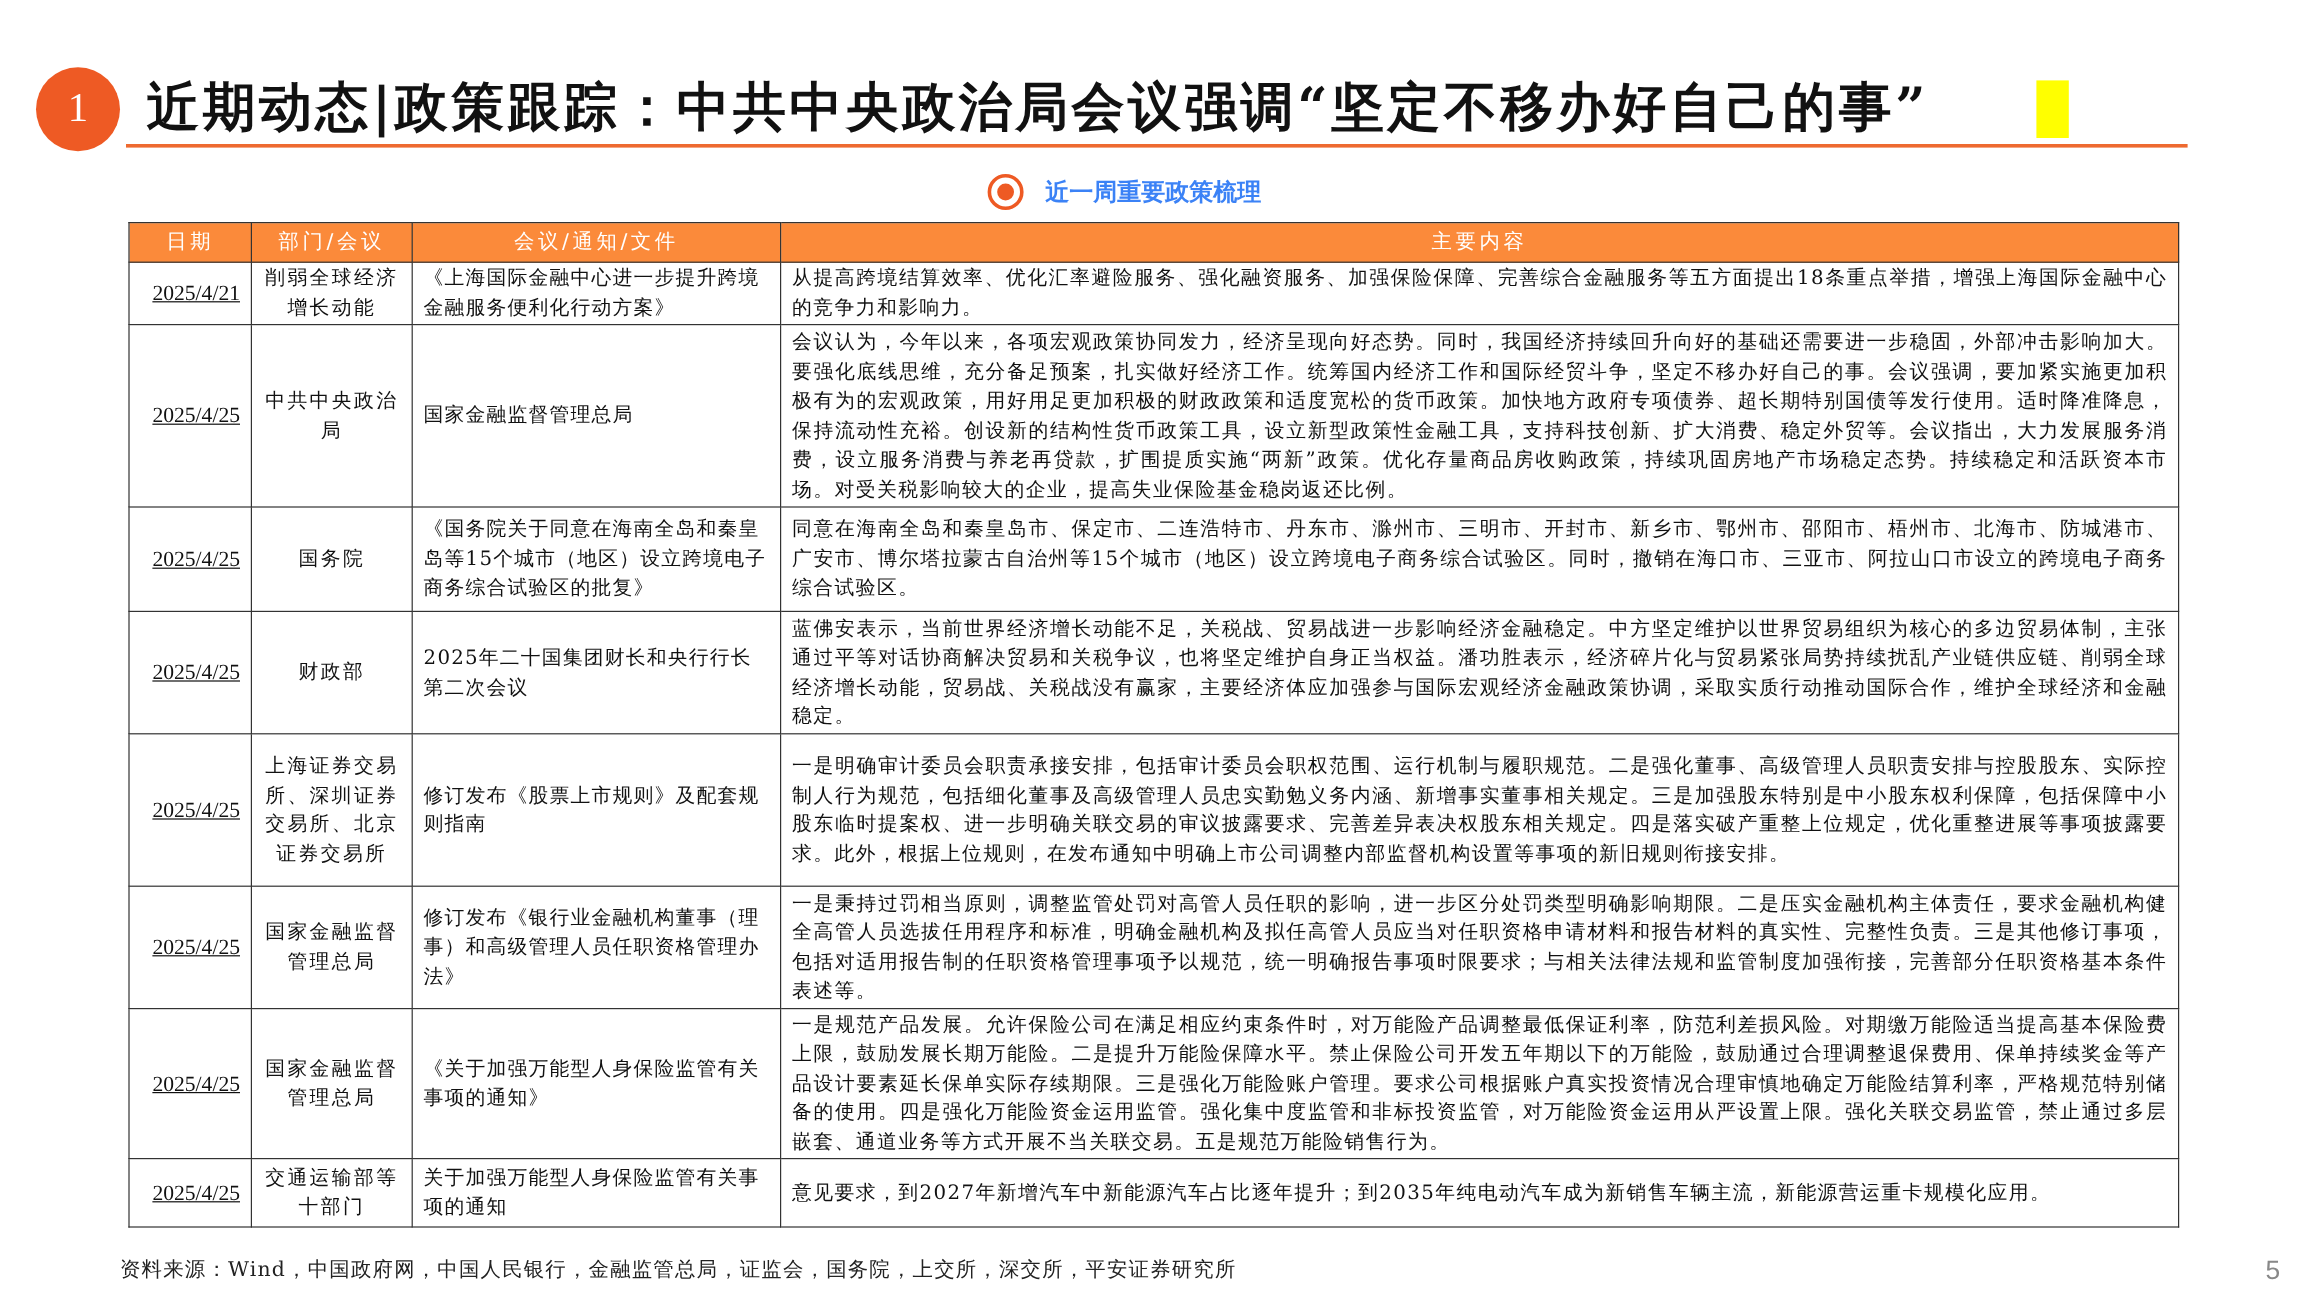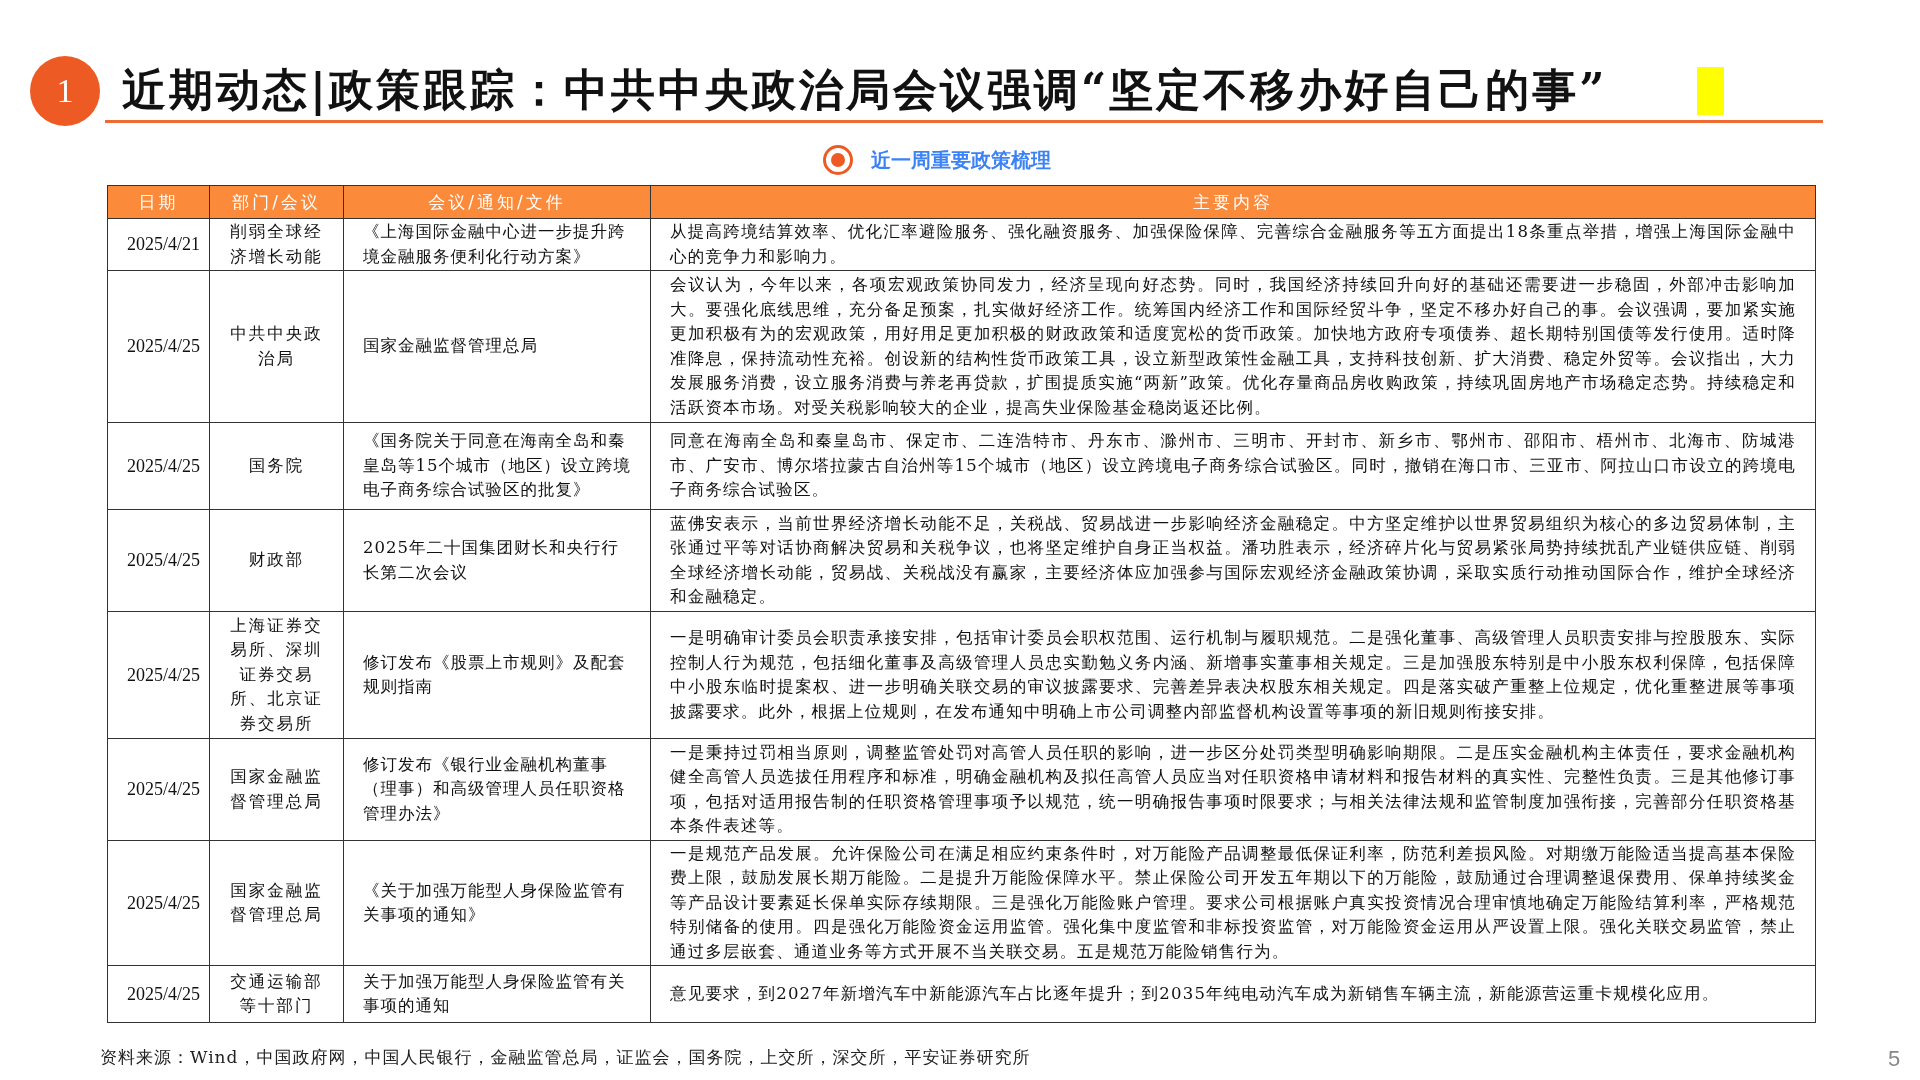--- a/index.html
+++ b/index.html
@@ -5,24 +5,24 @@
   html,body{margin:0;padding:0;background:#ffffff;}
   body{width:1920px;height:1080px;position:relative;overflow:hidden;font-family:"DejaVu Serif","Liberation Serif",serif;color:#111;}
   .num-badge{position:absolute;left:30px;top:56px;width:70px;height:70px;border-radius:50%;background:#ee5a24;color:#fff;font-family:"Liberation Serif",serif;font-size:34px;display:flex;align-items:center;justify-content:center;}
   .title{position:absolute;left:122px;top:60px;font-size:44px;font-weight:bold;letter-spacing:3px;white-space:nowrap;line-height:60px;font-family:"DejaVu Serif",serif;text-align:right;}
   .title-mark{position:absolute;left:1697px;top:67px;width:27px;height:48px;background:#ffff00;}
   .title-rule{position:absolute;left:105px;top:120px;width:1718px;height:3px;background:#ee6a30;}
   .subtitle{position:absolute;left:823px;top:142px;height:36px;display:flex;align-items:center;gap:18px;color:#3b82f6;font-size:20px;font-weight:bold;font-family:"DejaVu Sans",sans-serif;}
   .target-icon{width:30px;height:30px;border-radius:50%;border:3px solid #ee5a24;box-sizing:border-box;display:flex;align-items:center;justify-content:center;}
   .target-icon span{width:14px;height:14px;border-radius:50%;background:#ee5a24;display:block;}
   table.policy{position:absolute;left:107px;top:185px;width:1708px;border-collapse:collapse;table-layout:fixed;font-size:16.5px;line-height:24.5px;}
-  table.policy th,table.policy td{border:1.5px solid #333;padding:0 19px;}
+  table.policy th,table.policy td{border:1.5px solid #333;padding:0 9px;}
   table.policy th{background:#fb8a3a;color:#fff;height:32px;font-weight:normal;font-family:"DejaVu Sans",sans-serif;font-size:17px;letter-spacing:3px;text-align:center;}
   table.policy td{vertical-align:middle;}
-  td.c-date{text-align:left;font-family:"Liberation Serif",serif;font-size:18px;}
+  td.c-date{text-align:right;font-family:"Liberation Serif",serif;font-size:18px;text-decoration:underline;}
   td.c-dept{text-align:center;letter-spacing:2px;}
   td.c-doc{text-align:left;letter-spacing:1px;}
   td.c-content{text-align:justify;letter-spacing:1.2px;padding-left:3px;padding-right:3px;}
   .footer{position:absolute;left:100px;top:1046px;font-size:17px;color:#222;letter-spacing:1px;}
   .page-num{position:absolute;left:1888px;top:1046px;font-size:22px;color:#888;font-family:"Liberation Sans",sans-serif;}
 </style>
 </head>
 <body>
 
 <div class="num-badge">1</div>

